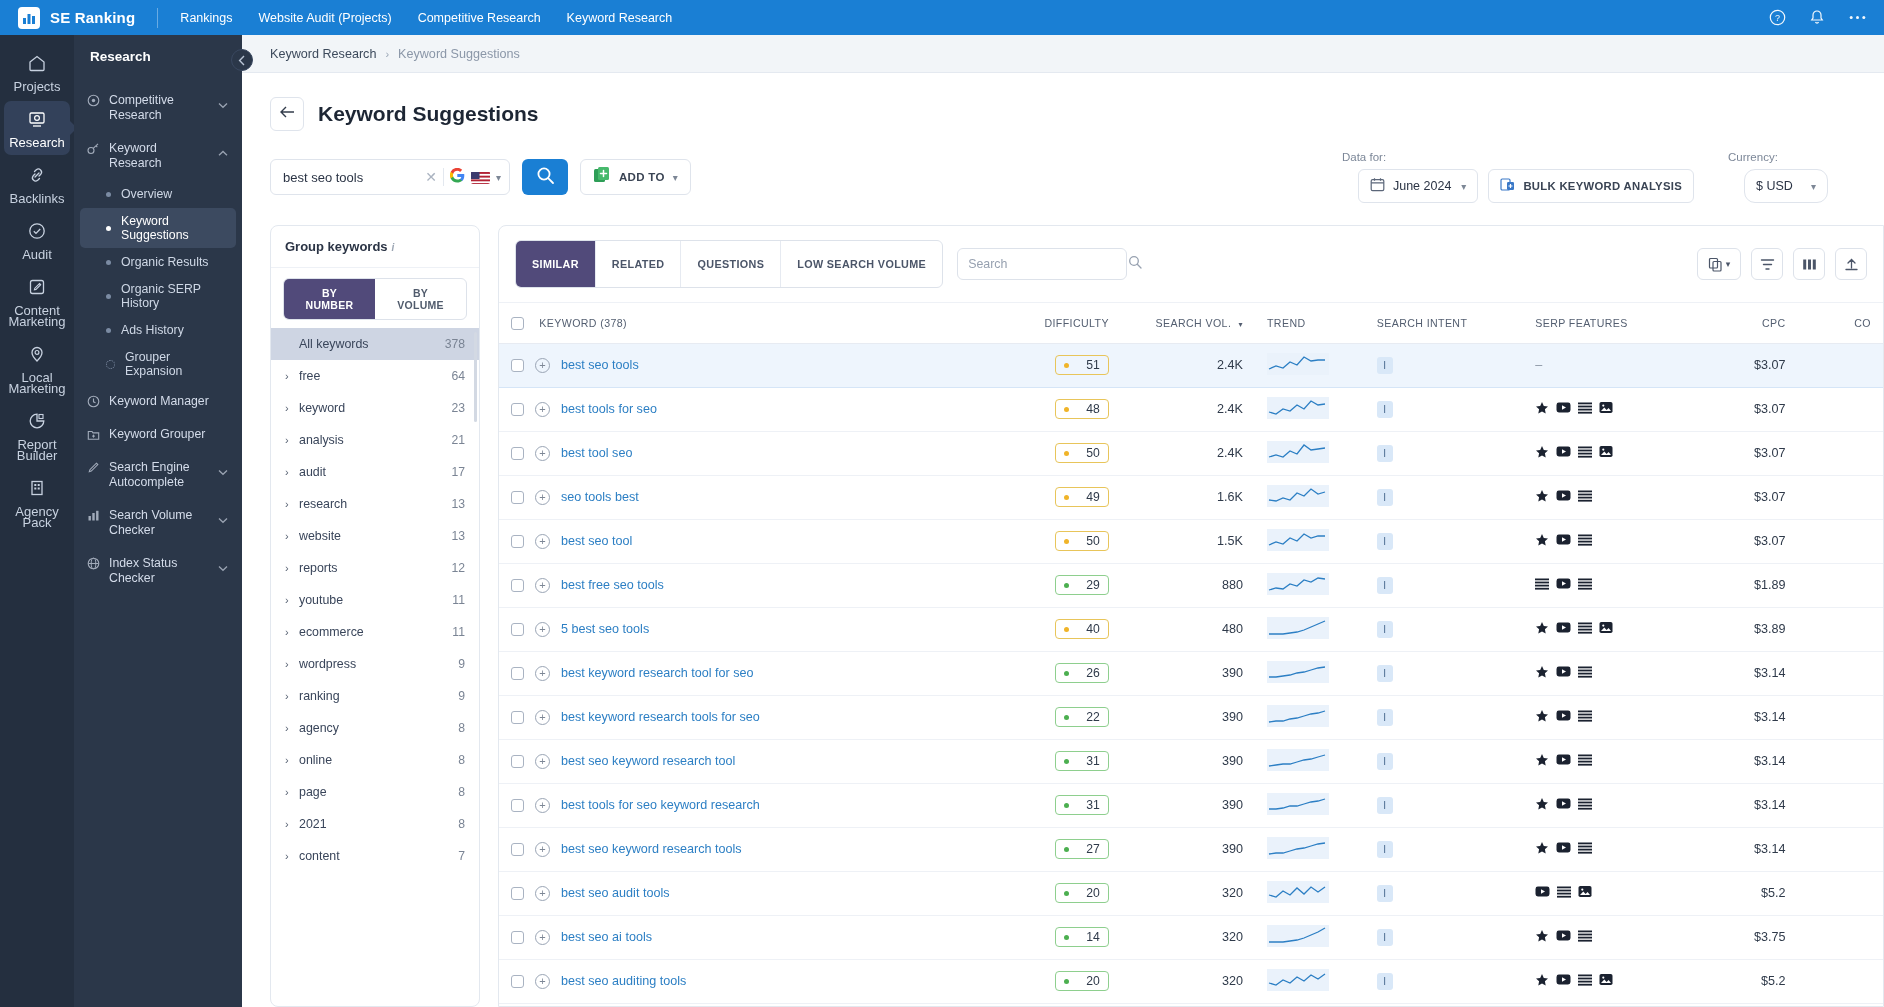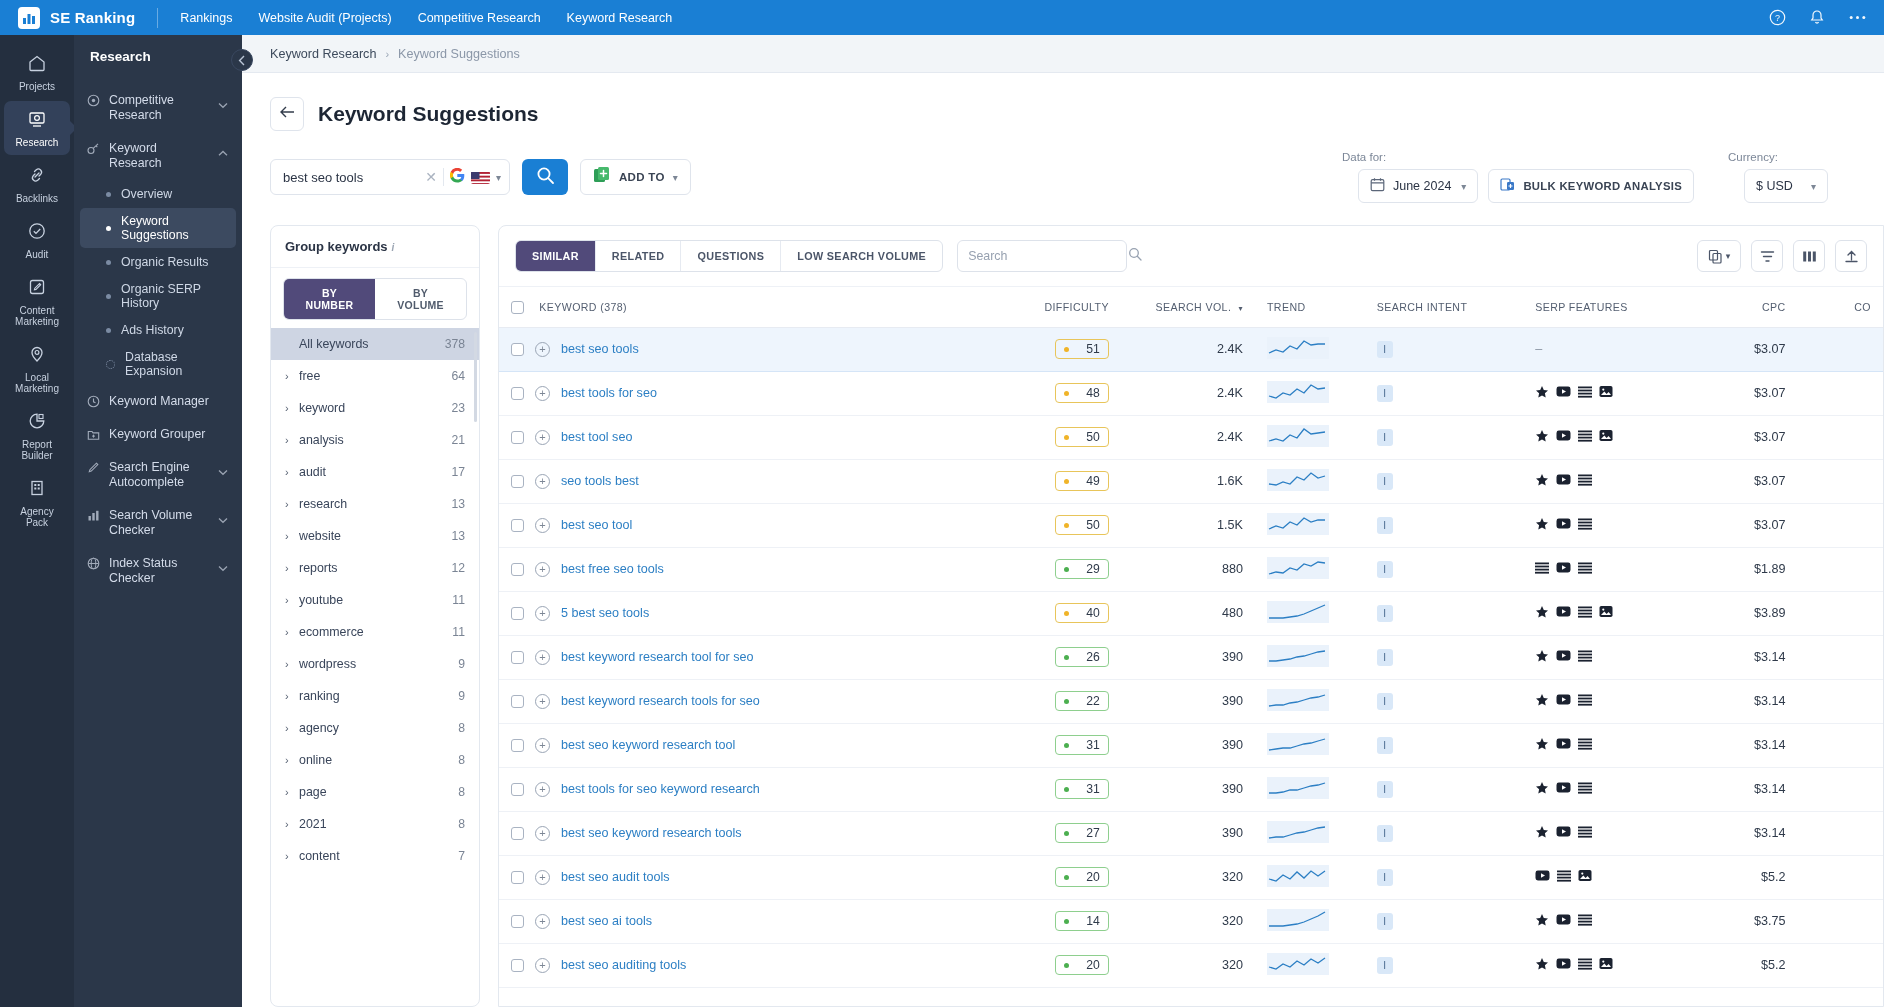--- a/index.html
+++ b/index.html
@@ -34,21 +34,21 @@
 
   
   .rail {
     width: 74px; flex: 0 0 74px; background:#242f3f; display:flex; flex-direction:column;
     align-items:center; padding-top: 10px; gap: 2px;
   }
   .rail-item {
     width: 66px; padding: 8px 2px 7px; border-radius:7px; display:flex; flex-direction:column;
     align-items:center; gap:4px; color:#c8d2e0; cursor:pointer; position:relative;
   }
-  .rail-item .lbl { font-size:10px; line-height:11px; text-align:center; }
+  .rail-item .lbl { font-size:13px; line-height:11px; text-align:center; }
   .rail-item.active { background:#33415a; color:#fff; }
   .rail-item.active::after{
     content:""; position:absolute; right:-7px; top:50%; transform:translateY(-50%);
     border-top:7px solid transparent; border-bottom:7px solid transparent; border-left:7px solid #33415a;
   }
 
   
   .subnav {
     width: 168px; flex:0 0 168px; background:#2b3749; color:#d4dcea; padding-top: 14px; position:relative;
   }
@@ -147,21 +147,21 @@
   .grow { display:flex; align-items:center; padding: 9px 14px; font-size:12.4px; color:#39455a; cursor:pointer; }
   .grow.all { background:#ced5e3; font-weight:normal; }
   .grow .ar { width:14px; color:#566172; font-size:11px; flex:0 0 14px; }
   .grow .nm { flex:1; }
   .grow .ct { color:#7a8494; font-size:12.2px; }
   .gscroll { position:absolute; right:2px; top:4px; width:3px; height:90px; background:#d3d9e3; border-radius:2px; }
 
   
   .tcard { flex:1; min-width:0; border:1px solid #e3e8ef; border-top-left-radius:8px; background:#fff; display:flex; flex-direction:column; overflow:hidden; }
   .tbar { display:flex; align-items:center; padding: 14px 16px; gap:14px; }
-  .tabs { display:flex; border:1px solid #dde2ea; border-radius:6px; overflow:hidden; height:32px; }
+  .tabs { display:flex; border:1px solid #dde2ea; border-radius:6px; overflow:hidden; height:48px; }
   .tabs div { display:flex; align-items:center; padding: 0 16px; font-size:10.8px; font-weight:bold; color:#4b5568; letter-spacing:.35px; cursor:pointer; border-right:1px solid #e6eaf1; }
   .tabs div:last-child { border-right:none; }
   .tabs div.on { background:#514a7a; color:#fff; }
   .tsearch { width:170px; height:32px; border:1px solid #dde2ea; border-radius:6px; display:flex; align-items:center; padding: 0 10px; }
   .tsearch input { border:none; outline:none; font-size:12.4px; color:#2b3445; flex:1; background:transparent; font-family:inherit; }
   .tsearch input::placeholder { color:#97a1b0; }
   .tbar-right { margin-left:auto; display:flex; gap:10px; }
   .icobtn { width:44px; height:32px; border:1px solid #dde2ea; border-radius:6px; display:flex; align-items:center; justify-content:center; gap:3px; cursor:pointer; color:#4b5568; background:#fff; }
   .icobtn.sq { width:32px; }
 
@@ -341,21 +341,21 @@
       <div class="nav-sub">
         <span class="dot"></span>
         <span class="t">Organic SERP History</span>
       </div>
       <div class="nav-sub">
         <span class="dot"></span>
         <span class="t">Ads History</span>
       </div>
       <div class="nav-sub">
         <span class="dotring"></span>
-        <span class="t">Database Expansion</span>
+        <span class="t">Grouper Expansion</span>
       </div>
 
       <div class="nav-group">
         <span class="gi">
             <svg width="13" height="13" viewBox="0 0 13 13">
               <circle cx="6.5" cy="6.5" r="5.3" fill="none" stroke="currentColor" stroke-width="1.1"></circle>
               <path d="M6.5 3.6v3.2l2 1" fill="none" stroke="currentColor" stroke-width="1.1"></path>
             </svg>
           </span>
         <span class="gt">Keyword Manager</span>
@@ -490,21 +490,21 @@
                         <rect x="7" y="5" width="7" height="8" rx="1.2" fill="#3a78c7"></rect>
                         <path d="M10.5 7v4M8.5 9h4" stroke="#fff" stroke-width="1.2"></path>
                       </svg></span>
                   <span class="bulk-btn">BULK KEYWORD ANALYSIS</span>
                 </div>
               </div>
             </div>
             <div class="ctrl-group" style="padding-right:28px;">
               <div class="cap">Currency:</div>
               <div class="ctrl-row">
-                <div class="sel-btn" style="min-width:84px;">
+                <div class="sel-btn" style="min-width:84px;border-radius:11px;">
                   <span>$ USD</span>
                   <span class="cv" style="margin-left:auto;">▾</span>
                 </div>
               </div>
             </div>
           </div>
         </div>
 
         <div class="lower">
 

